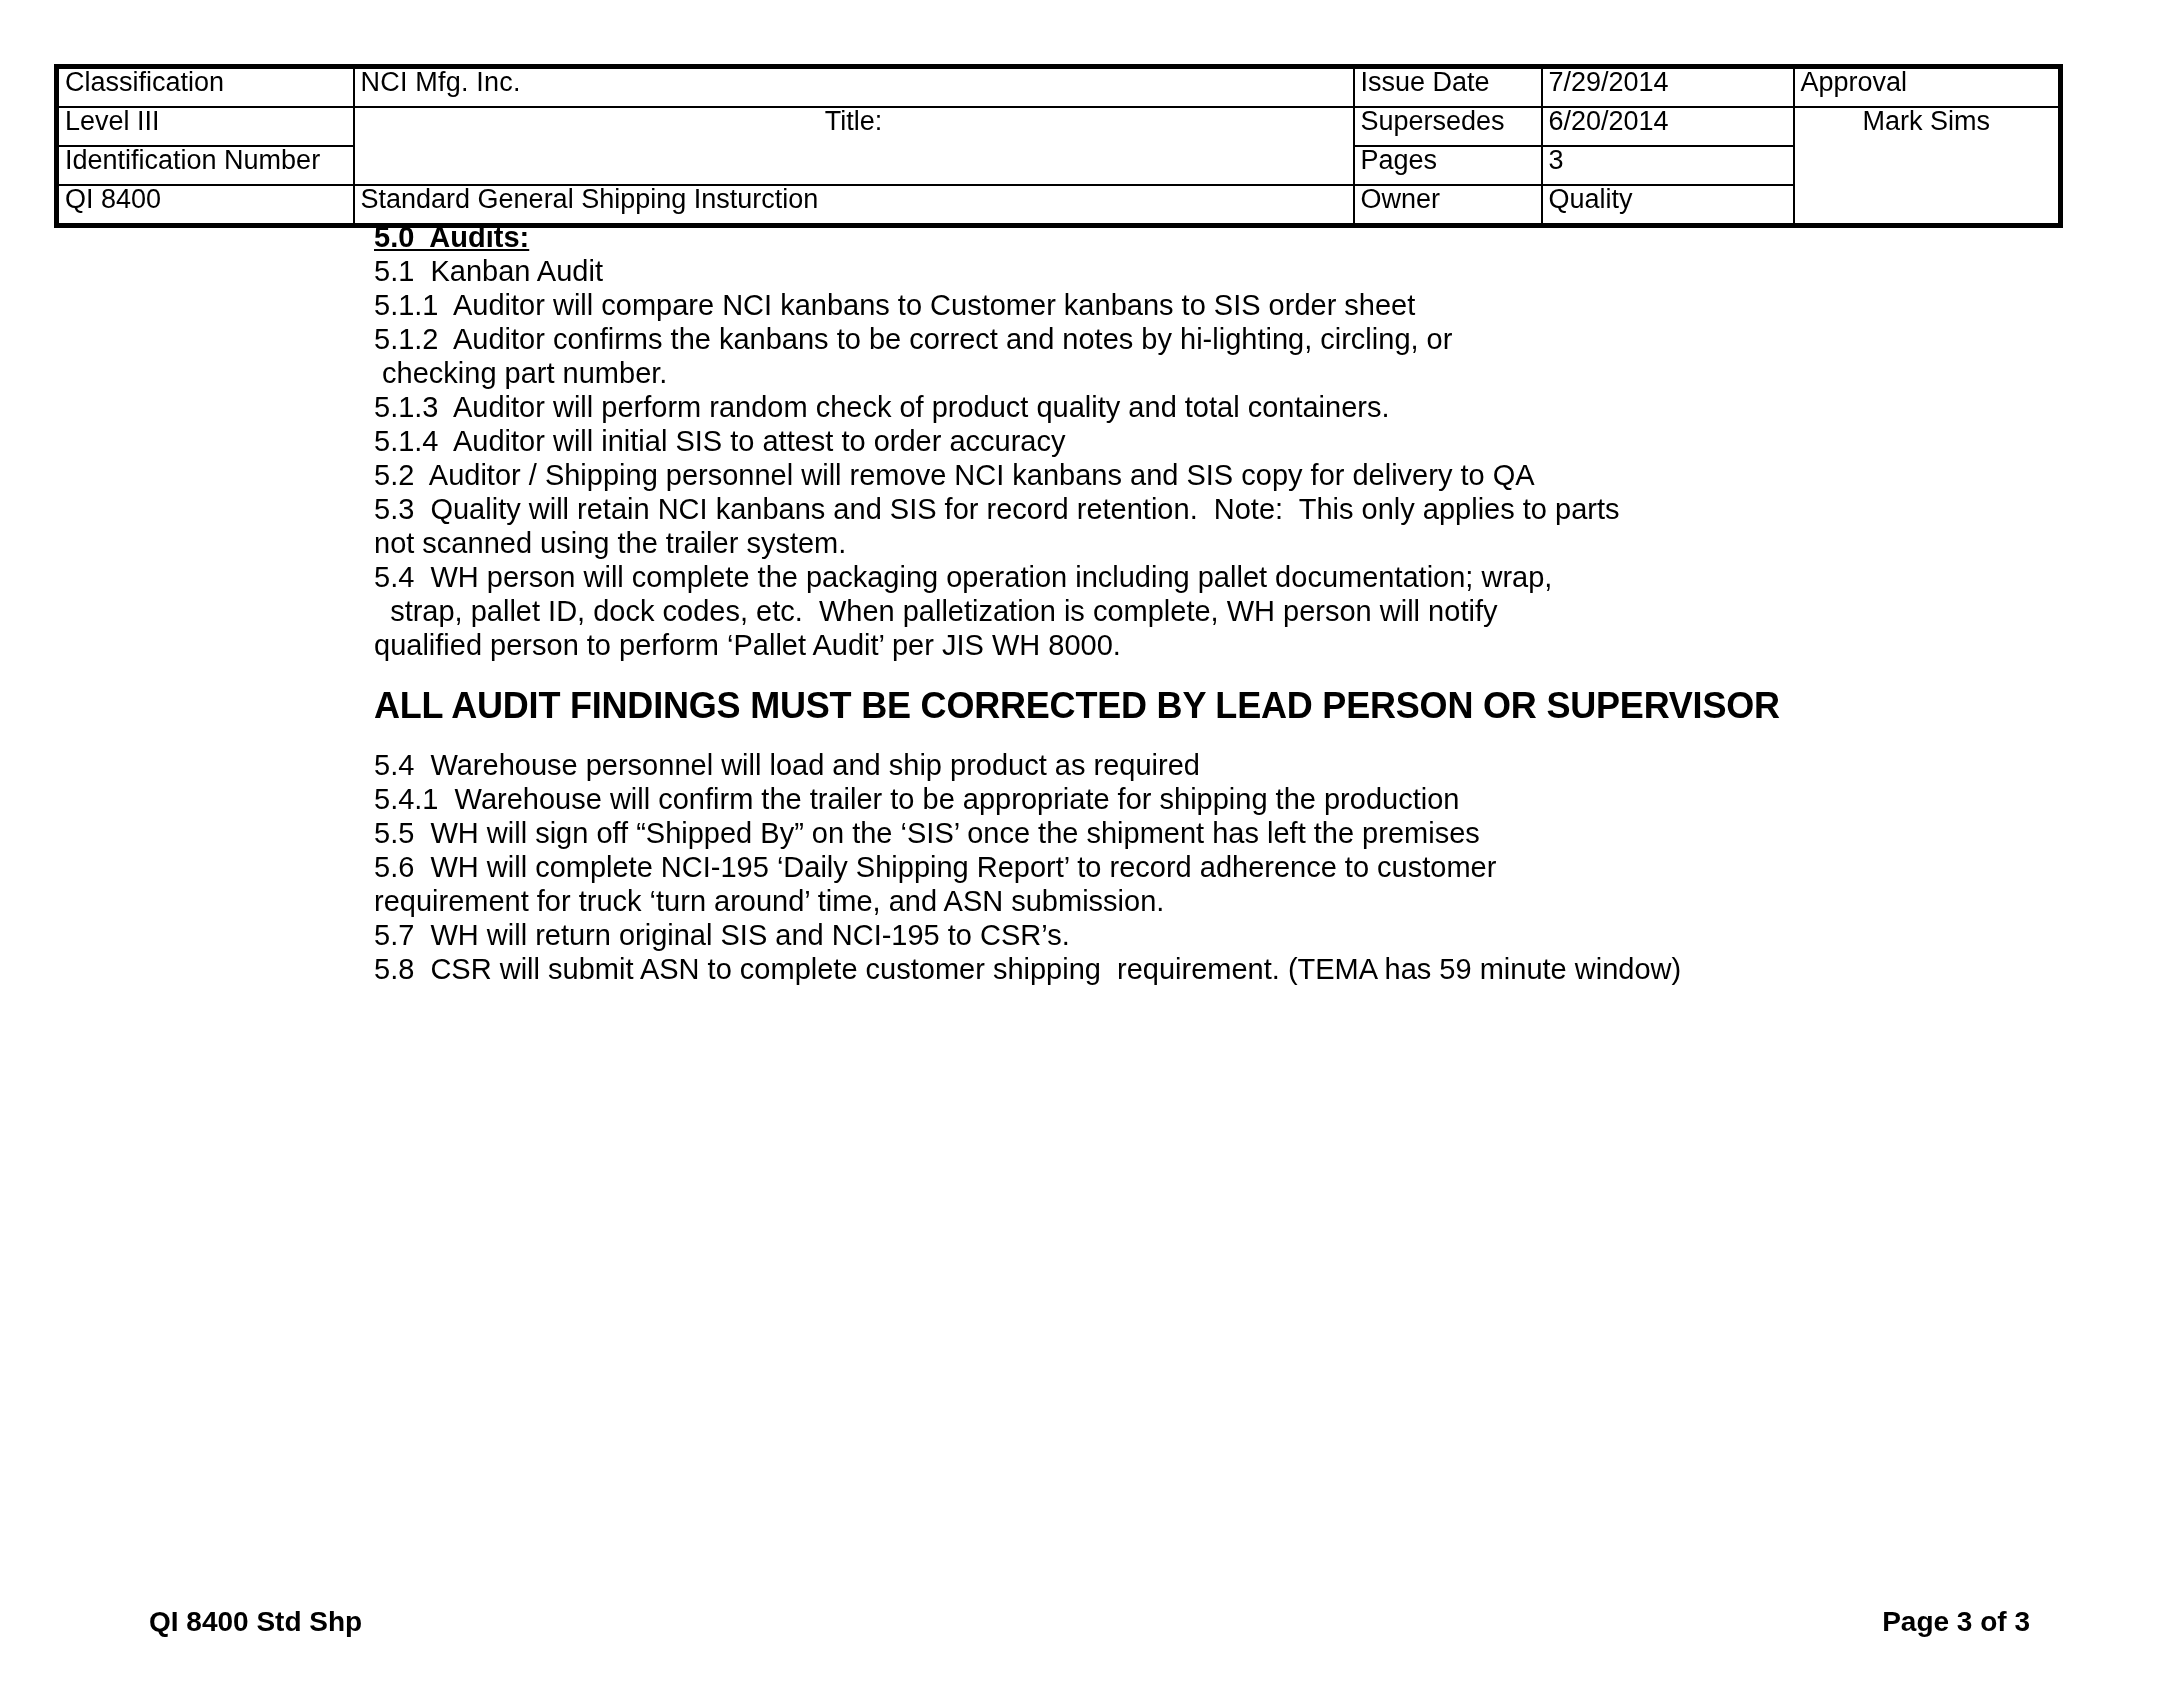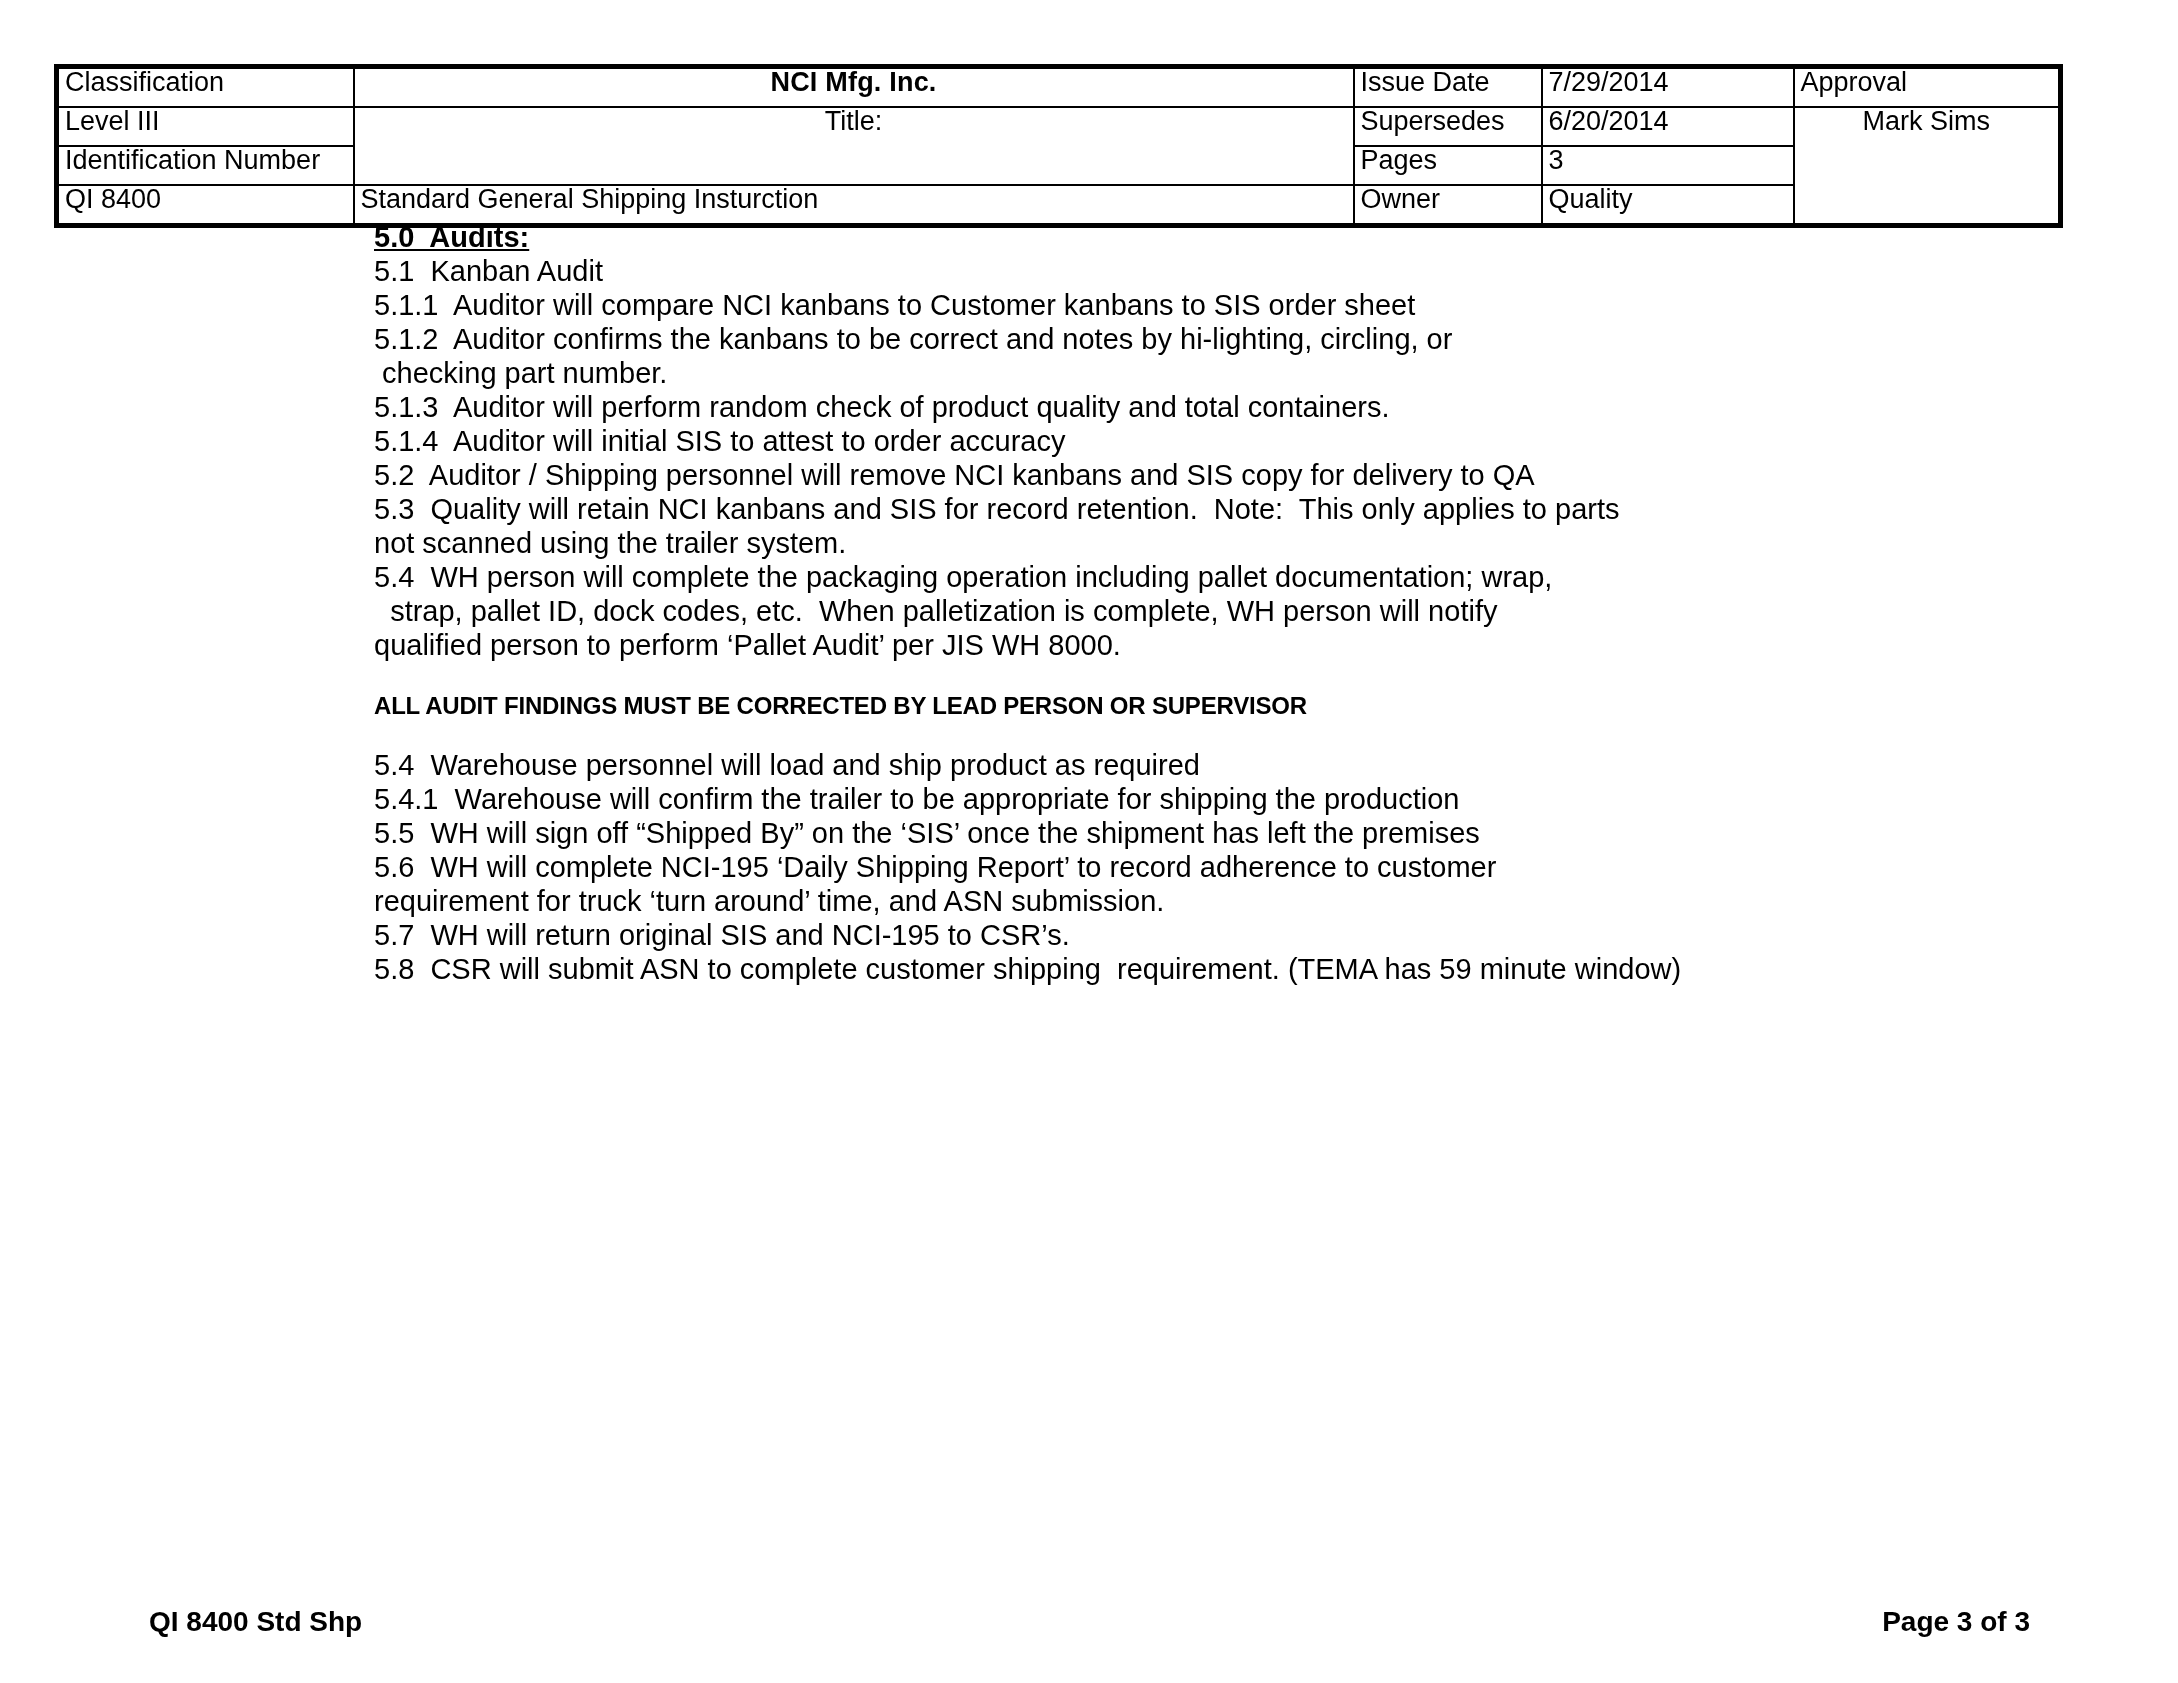--- a/index.html
+++ b/index.html
@@ -36,22 +36,22 @@
     white-space: nowrap;
     overflow: hidden;
   }
   .col-label   { width: 297px; }
   .col-title   { width: 1000px; }
   .col-field   { width: 188px; }
   .col-value   { width: 252px; }
   .col-approve { width: 267px; }
 
   .cell-company {
-    text-align: center;
-    font-weight: bold;
+    text-align: left;
+    font-weight: normal;
     font-size: 31px;
     letter-spacing: 0.2px;
     margin-left: 33px;
   }
   .cell-title-word {
     text-align: center;
     font-size: 27px;
   }
   .cell-doc-title {
     font-weight: normal;
@@ -79,21 +79,21 @@
   .body-block p {
     margin: 0;
     white-space: pre-wrap;
   }
   .sec-heading {
     font-weight: bold;
     text-decoration: underline;
   }
   .banner {
     font-weight: bold;
-    font-size: 24px;
+    font-size: 36px;
     line-height: 40px;
     margin-top: 24px !important;
     margin-bottom: 22px !important;
     letter-spacing: -0.2px;
   }
 
   
   .footer {
     position: absolute;
     left: 149px;

